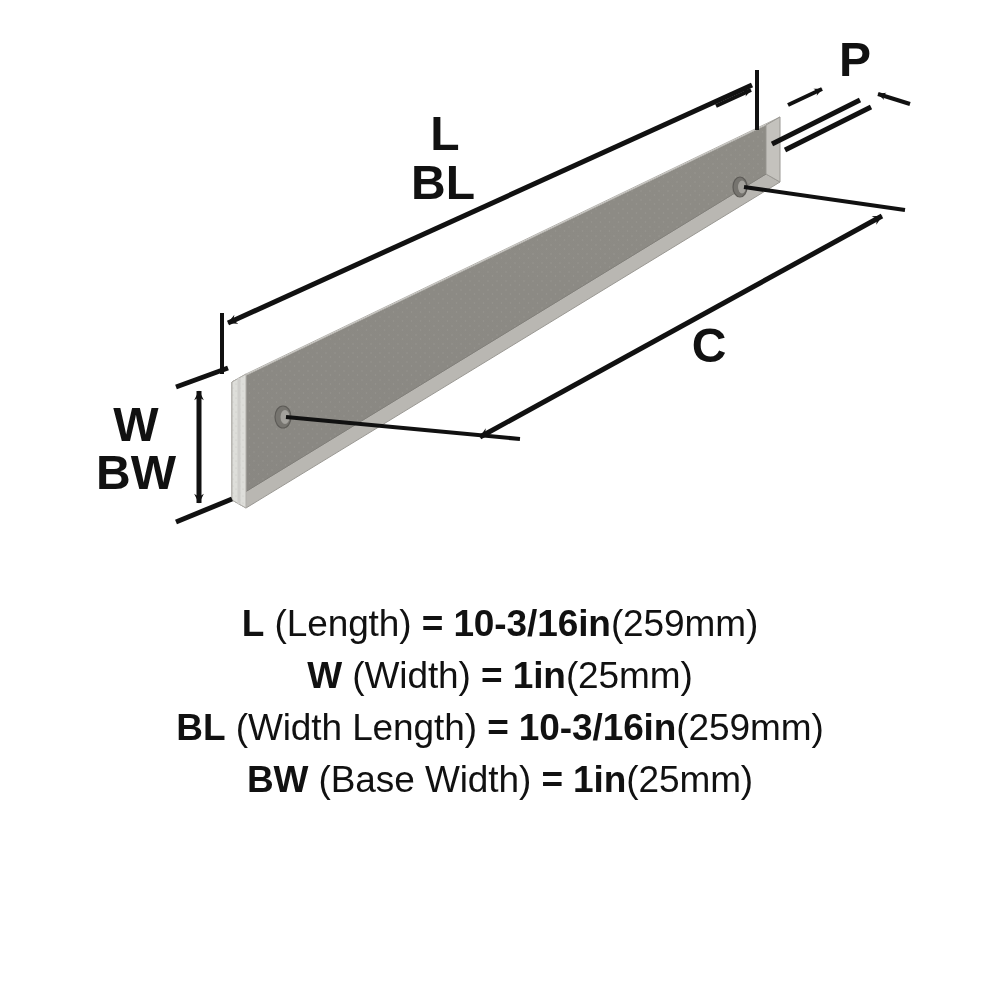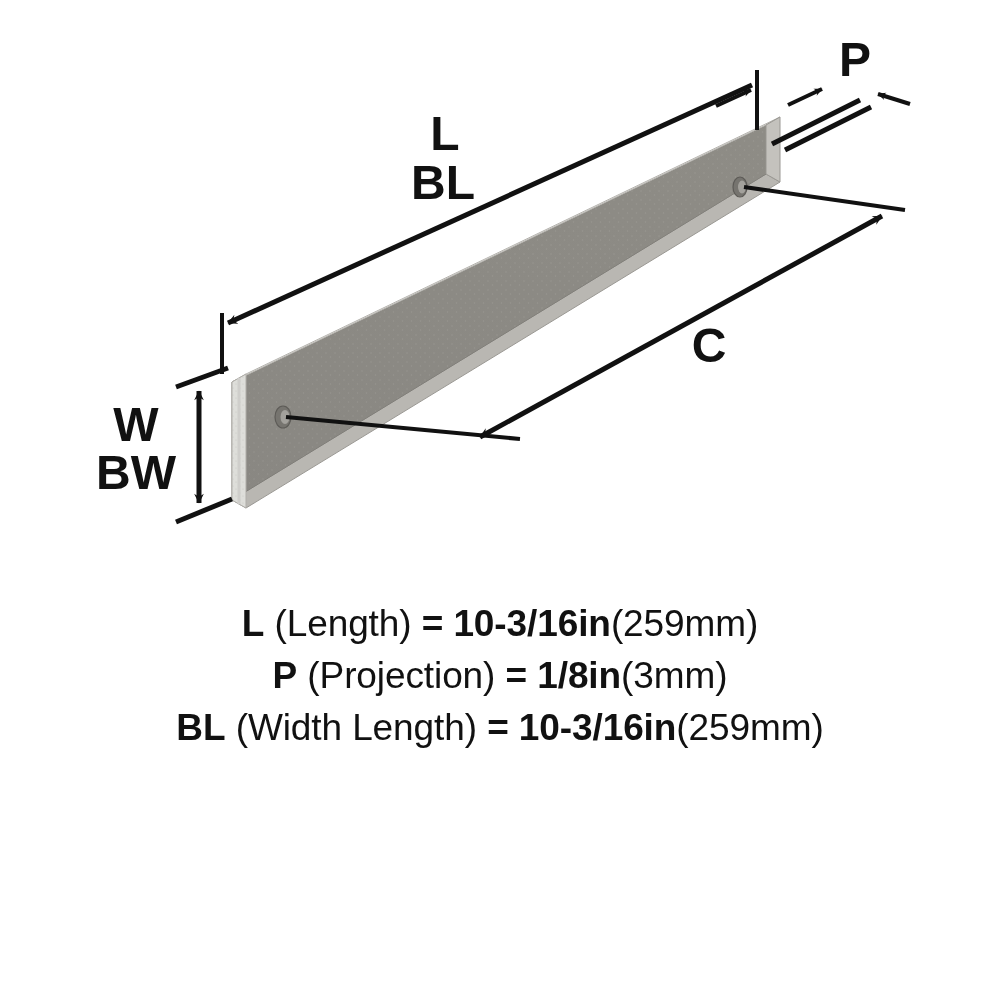--- a/index.html
+++ b/index.html
@@ -186,31 +186,37 @@
 
   <div id="spec-list">
 
     <div class="spec-line">
       <span class="abbr">L</span>
       <span class="name">(Length)</span>
       <span class="eq">=</span>
       <span class="imperial">10-3/16in</span><span class="metric">(259mm)</span>
     </div>
 
-
-    <div class="spec-line">
-      <span class="abbr">P</span>
-      <span class="name">(Projection)</span>
-      <span class="eq">=</span>
-      <span class="imperial">1/8in</span><span class="metric">(3mm)</span>
-    </div>
+    <div class="spec-line">
+      <span class="abbr">W</span>
+      <span class="name">(Width)</span>
+      <span class="eq">=</span>
+      <span class="imperial">1in</span><span class="metric">(25mm)</span>
+    </div>
+
 
 
     <div class="spec-line">
       <span class="abbr">BL</span>
       <span class="name">(Width Length)</span>
       <span class="eq">=</span>
       <span class="imperial">10-3/16in</span><span class="metric">(259mm)</span>
     </div>
 
+    <div class="spec-line">
+      <span class="abbr">BW</span>
+      <span class="name">(Base Width)</span>
+      <span class="eq">=</span>
+      <span class="imperial">1in</span><span class="metric">(25mm)</span>
+    </div>
 
   </div>
 </div>
 
 </body></html>

